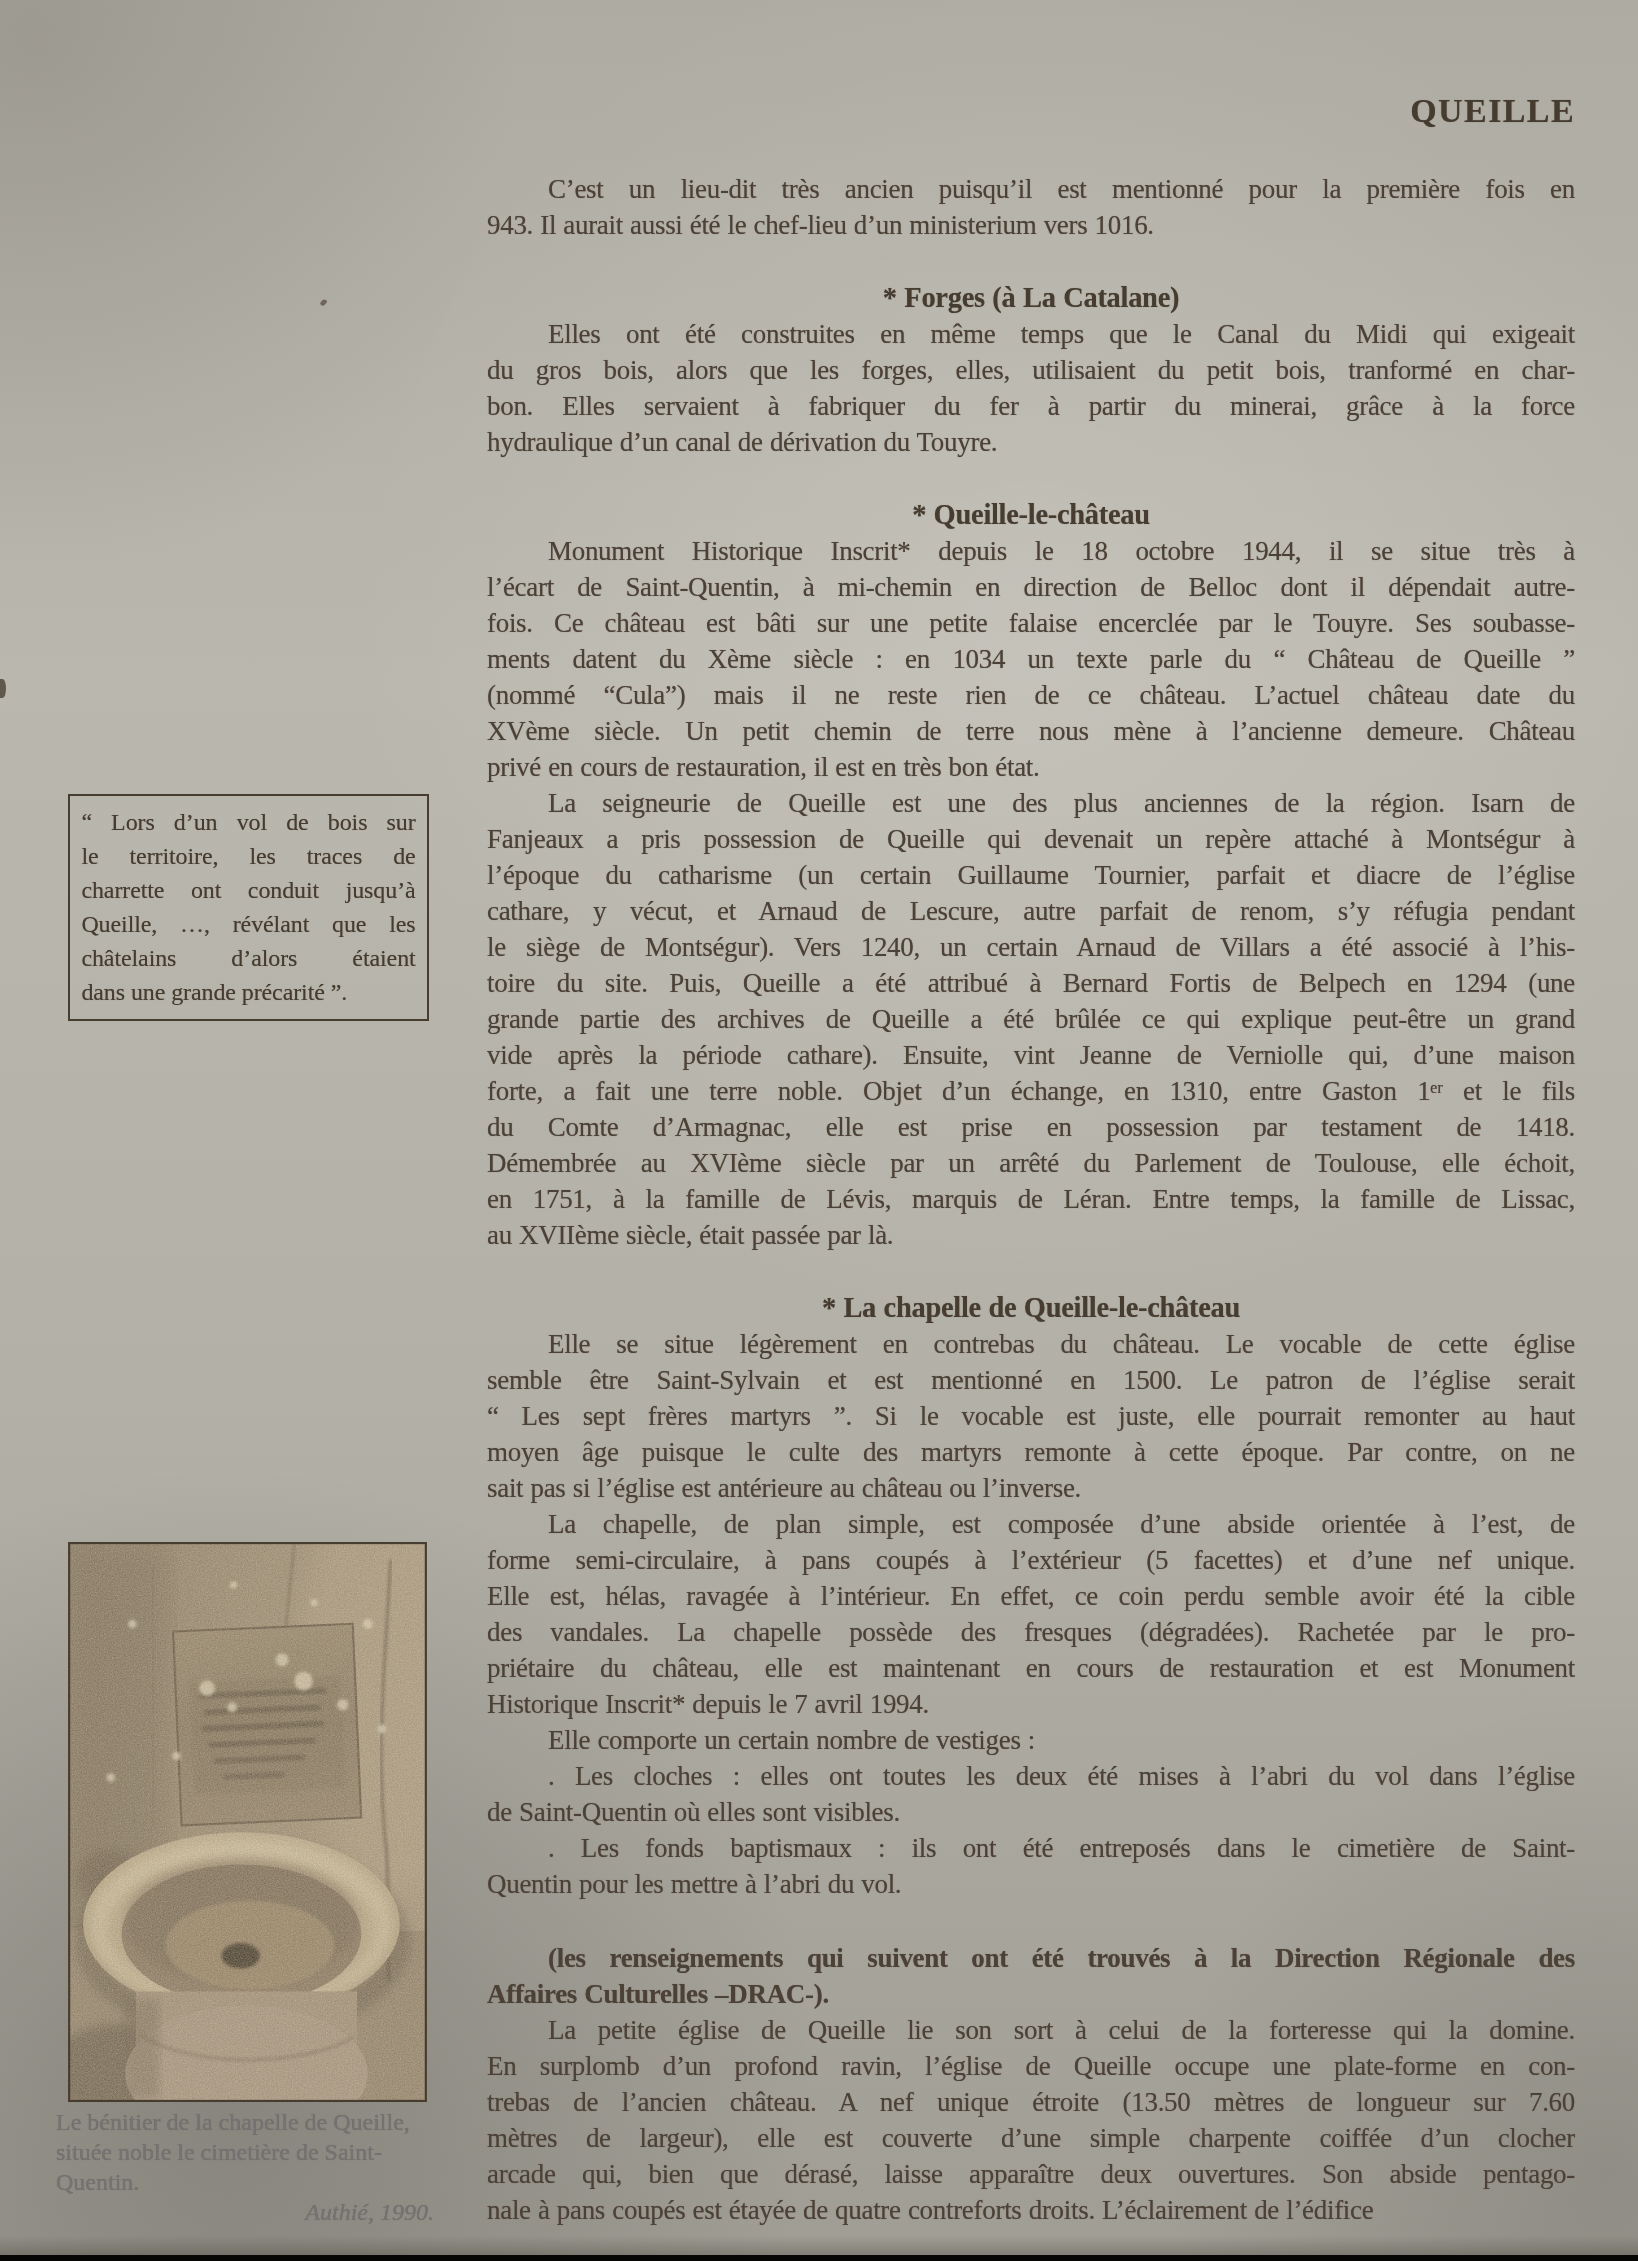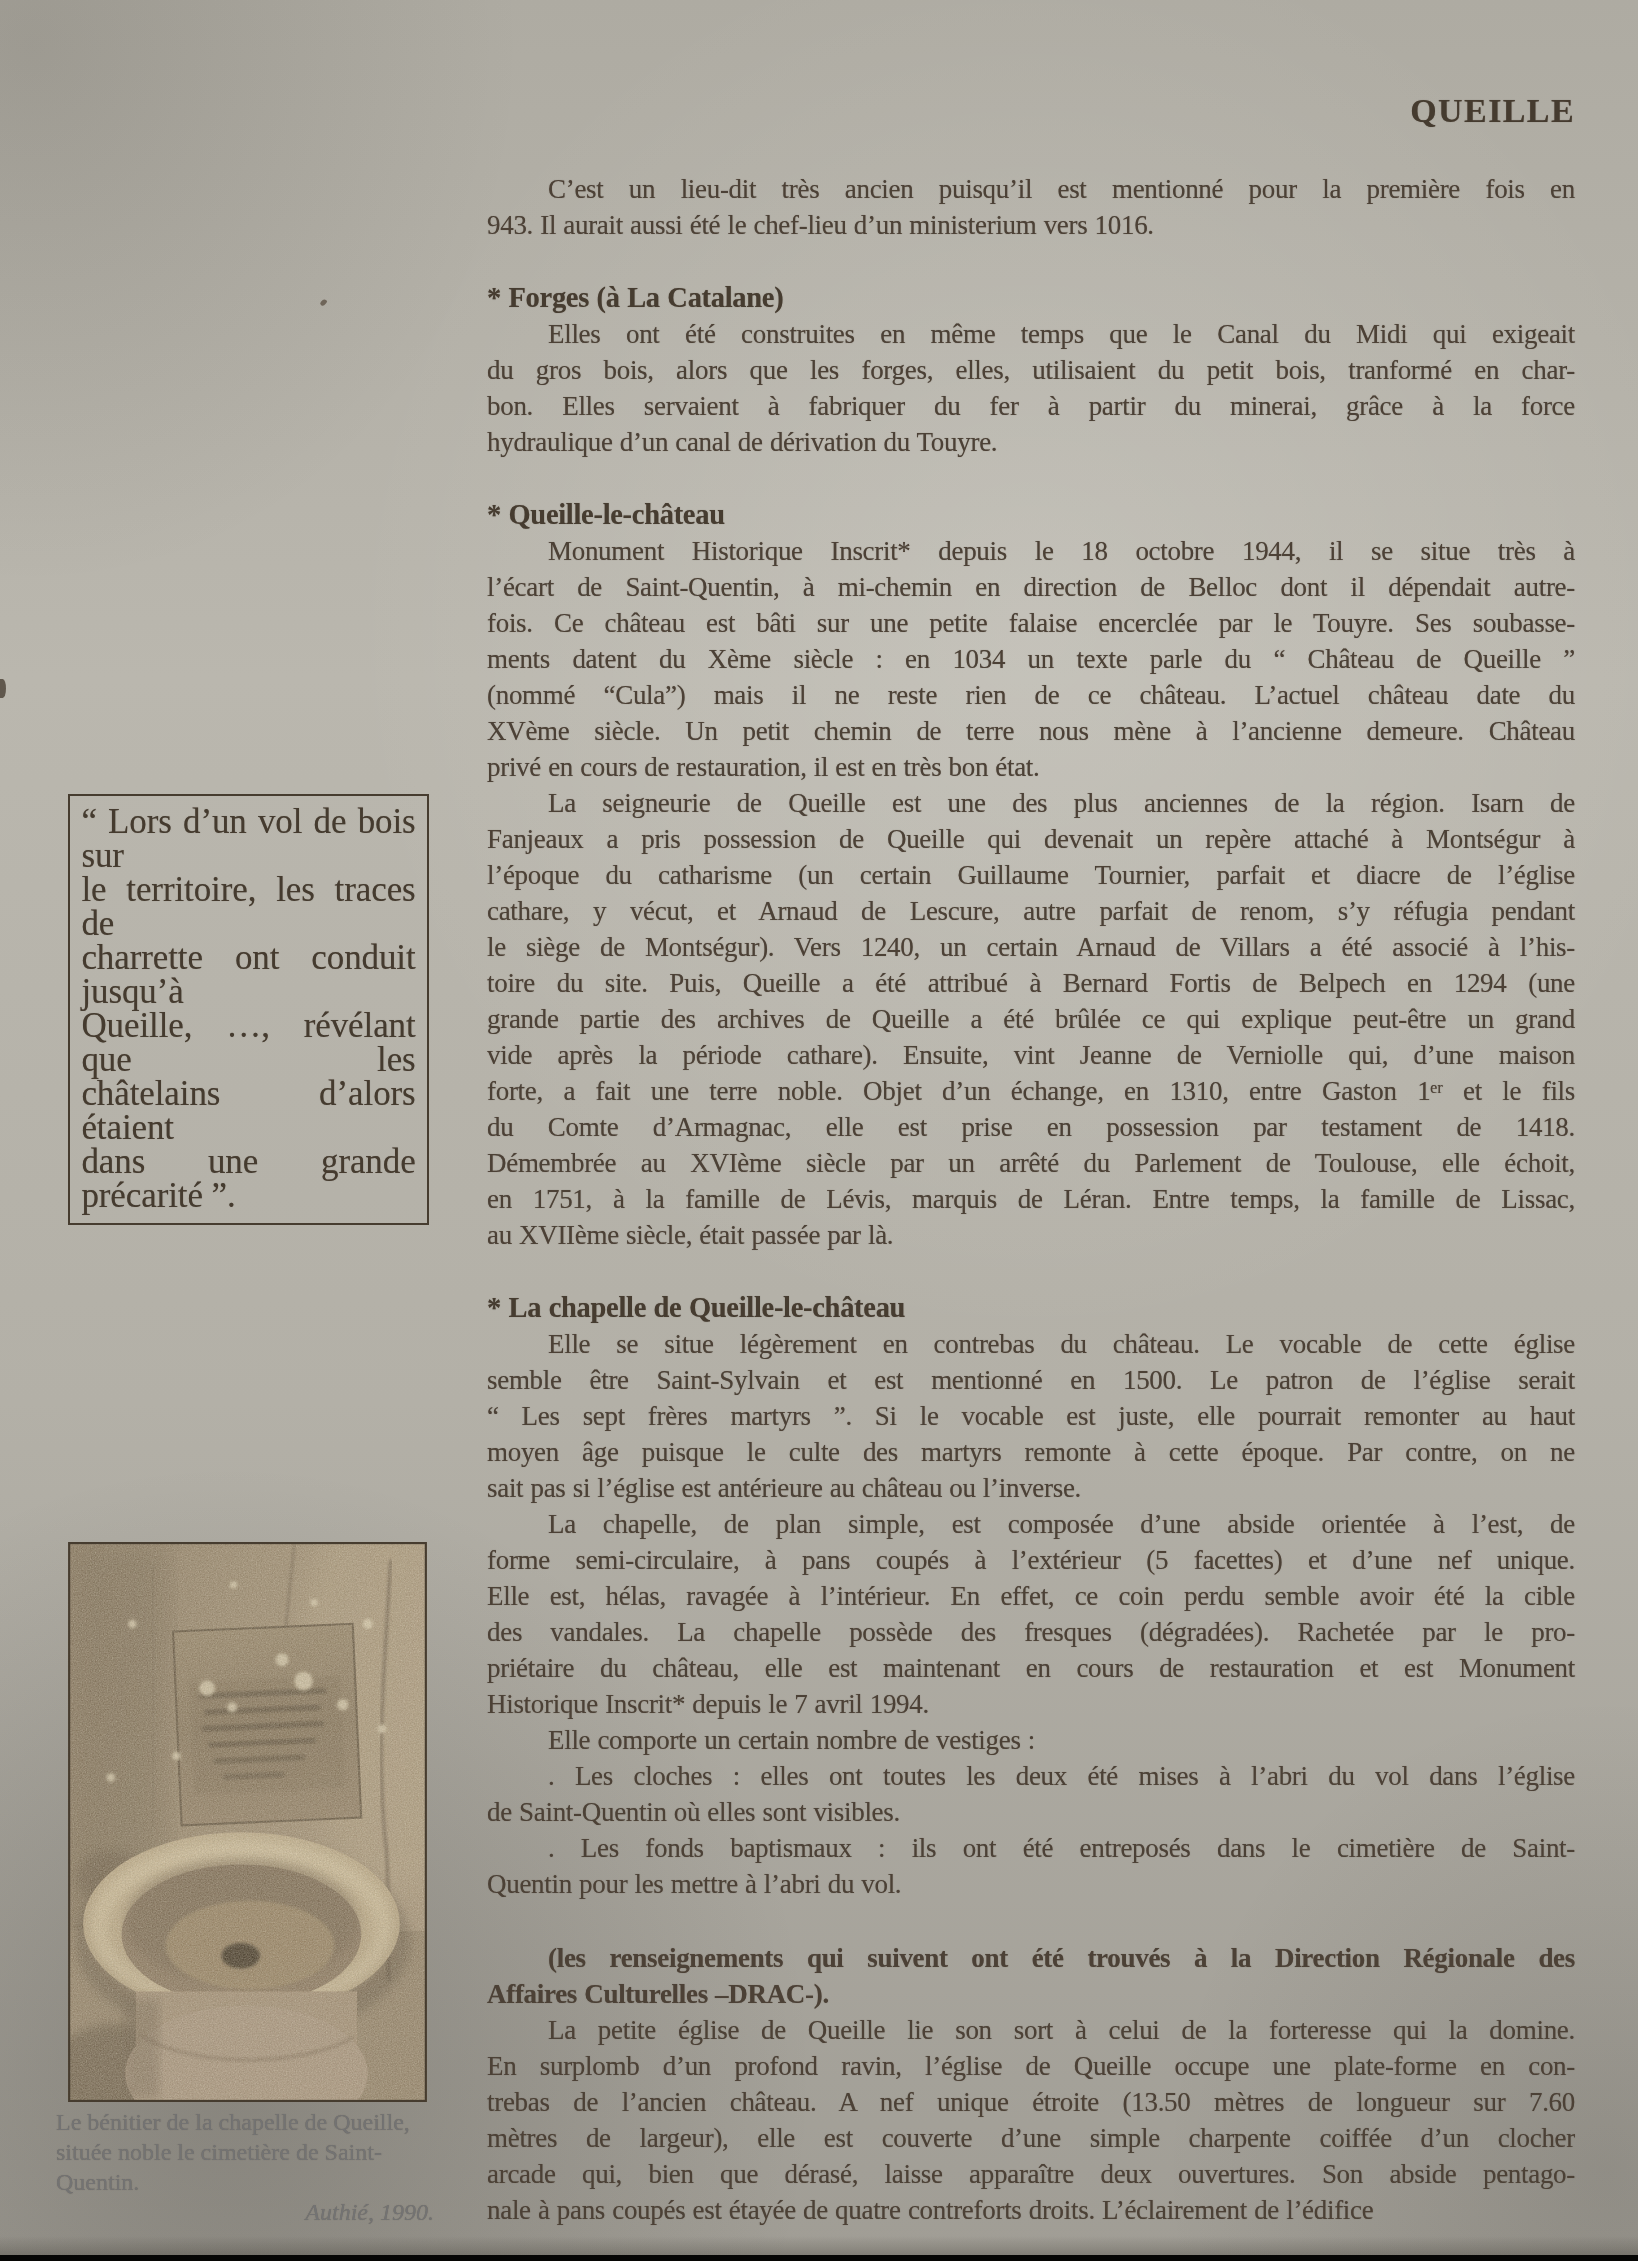--- a/index.html
+++ b/index.html
@@ -18,30 +18,30 @@
   #main-col{
     position:absolute;left:487px;top:90px;width:1088px;
     color:#4c4136;font-size:27px;line-height:36px;
     letter-spacing:-0.3px;word-spacing:0.7px;
     text-shadow:0 0 0.9px rgba(76,65,54,0.55);
   }
   .doc-title{
     text-align:right;font-weight:bold;font-size:34px;line-height:41px;
     letter-spacing:1.4px;color:#453b2f;margin-bottom:40px;
   }
-  .heading{font-weight:bold;font-size:28.5px;color:#463c30;margin-top:37px;}
+  .heading{font-weight:bold;font-size:28.5px;color:#463c30;margin-top:37px;text-align:center;}
   .para .line{text-align:justify;text-align-last:justify;}
   .para .line.first{text-indent:61px;}
   .para .line.last{text-align-last:auto;}
   .para.gap-before{margin-top:38px;font-weight:bold;}
   
   #quote-box{
     position:absolute;left:68px;top:794px;width:361px;box-sizing:border-box;
     border:2.1px solid #463c2f;padding:8.6px 11.4px 10px;
-    color:#453b2f;font-size:35px;line-height:34px;letter-spacing:-0.1px;
+    color:#453b2f;font-size:24px;line-height:34px;letter-spacing:-0.1px;
     text-shadow:0 0 0.7px rgba(70,60,47,0.5);
   }
   #quote-box .line{text-align:justify;text-align-last:justify;}
   #quote-box .line.last{text-align-last:auto;}
   
   #photo{position:absolute;left:68px;top:1542px;width:359px;height:560px;}
   #photo svg{display:block;}
   
   #caption{
     position:absolute;left:56px;top:2107px;width:378px;

